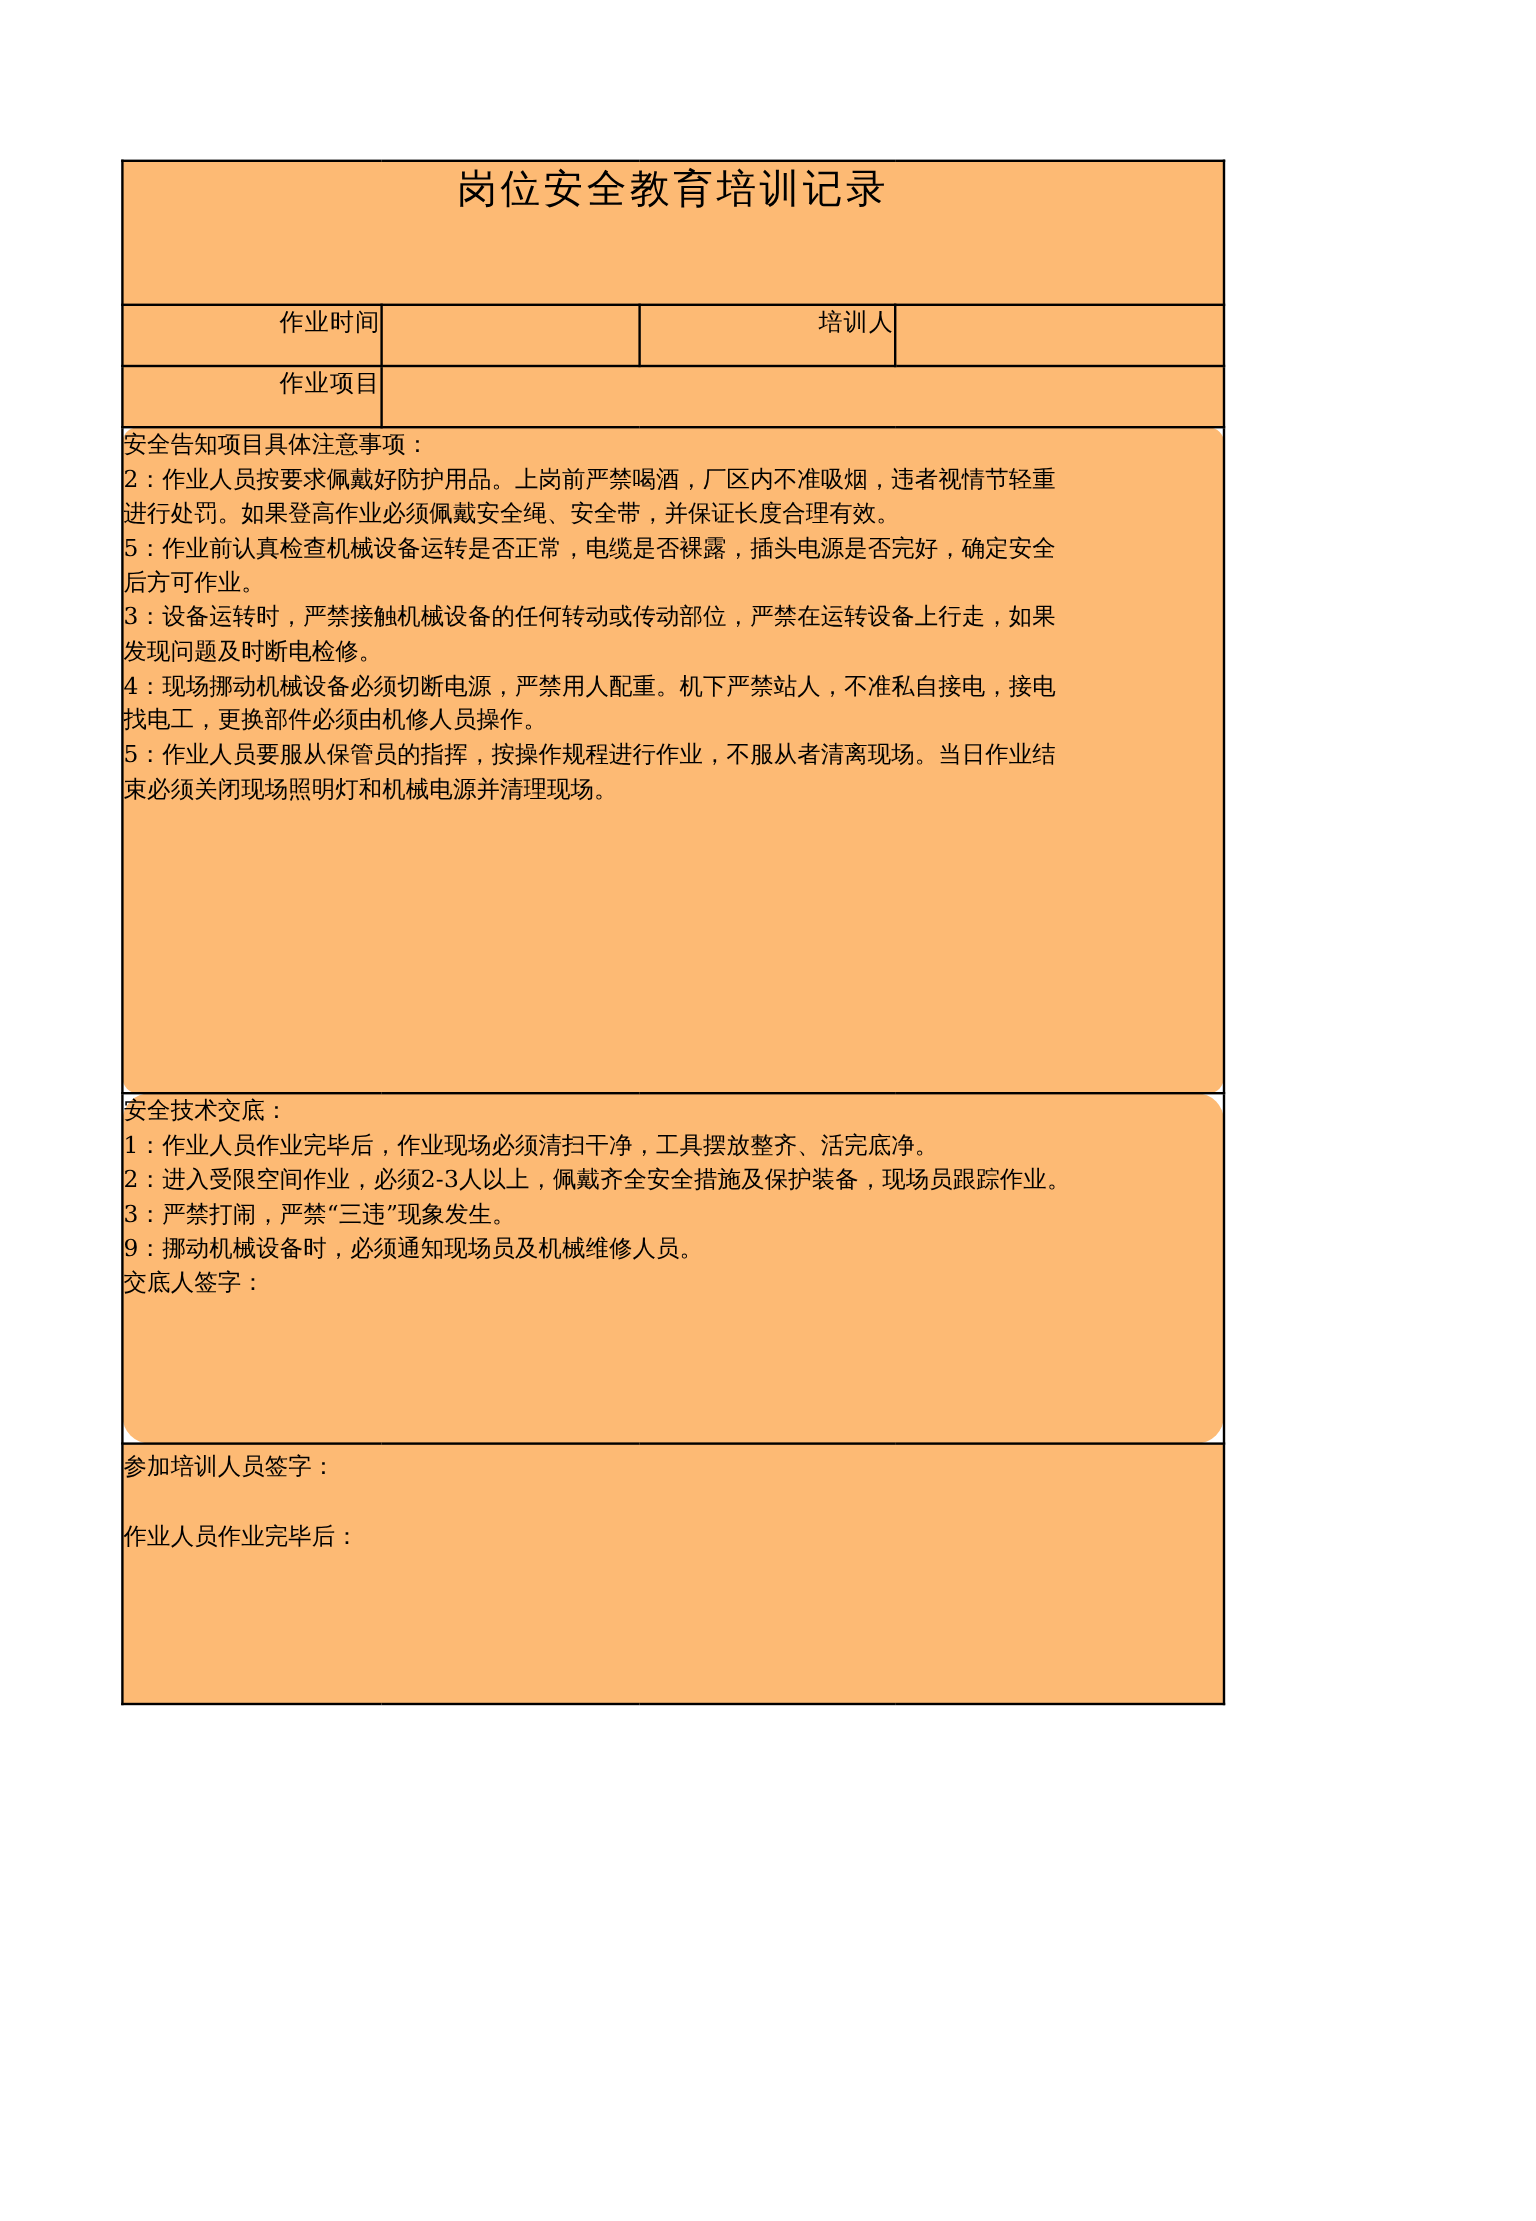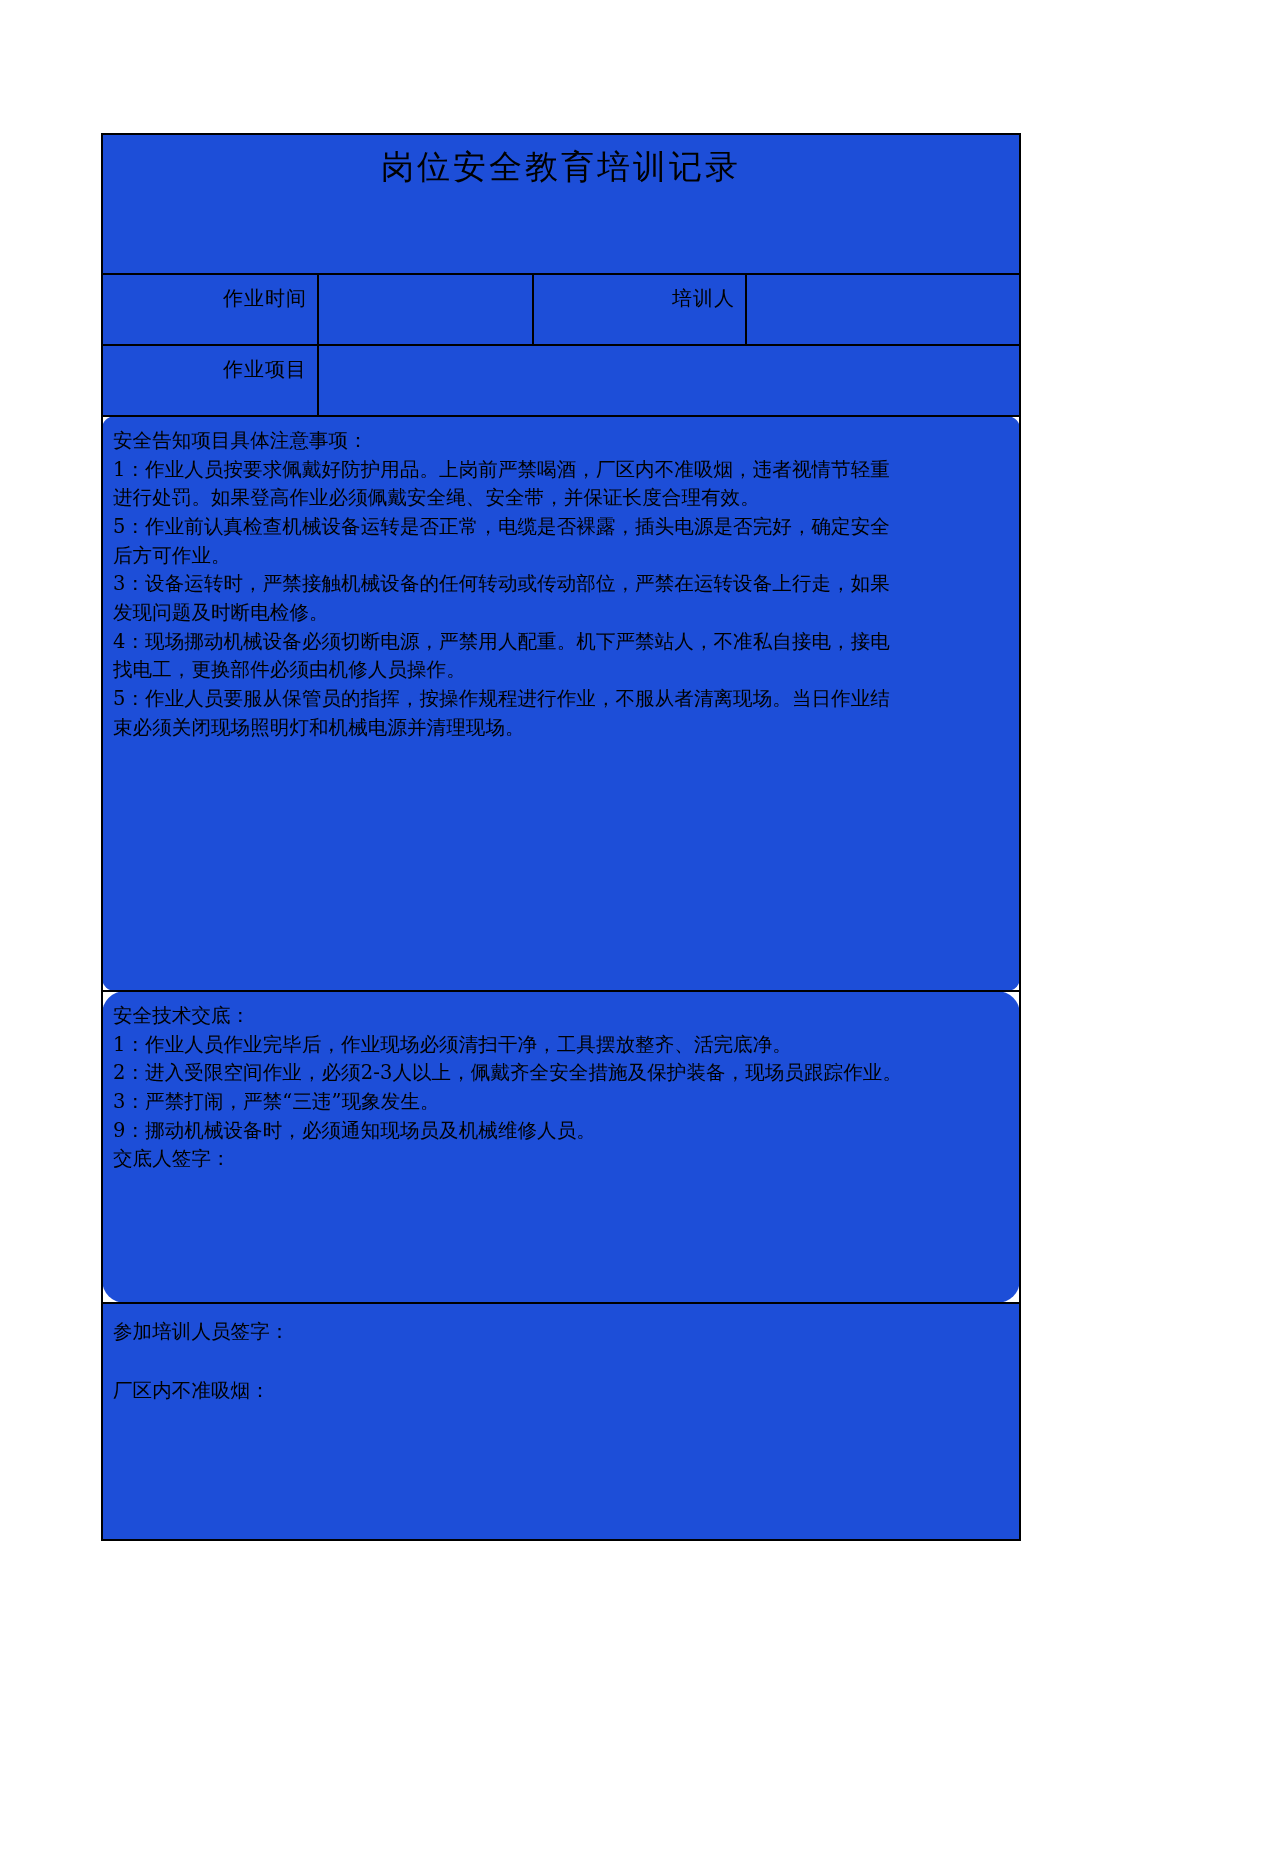--- a/index.html
+++ b/index.html
@@ -31,23 +31,23 @@
     position: absolute;
     left: 101px;
     top: 133px;
     width: 918px;
     border-collapse: collapse;
     table-layout: fixed;
     background: #ffffff;
   }
   .form-table td {
     border: 2px solid #000000;
-    padding: 10px;
+    padding: 0;
     vertical-align: top;
-    background: #1d4ed8;
+    background: #fdba74;
   }
 
   
   .title-cell {
     height: 118px;
     text-align: center;
     vertical-align: middle;
     font-size: 33px;
     letter-spacing: 3px;
     font-weight: 400;
@@ -116,21 +116,21 @@
       </tr>
 
       <tr>
         <td class="label-cell">作业项目</td>
         <td class="blank-cell" colspan="3"></td>
       </tr>
 
       <tr>
         <td class="body-cell sec-notice" colspan="4">
           <span class="ln">安全告知项目具体注意事项：</span>
-          <span class="ln">1：作业人员按要求佩戴好防护用品。上岗前严禁喝酒，厂区内不准吸烟，违者视情节轻重</span>
+          <span class="ln">2：作业人员按要求佩戴好防护用品。上岗前严禁喝酒，厂区内不准吸烟，违者视情节轻重</span>
           <span class="ln">进行处罚。如果登高作业必须佩戴安全绳、安全带，并保证长度合理有效。</span>
           <span class="ln">5：作业前认真检查机械设备运转是否正常，电缆是否裸露，插头电源是否完好，确定安全</span>
           <span class="ln">后方可作业。</span>
           <span class="ln">3：设备运转时，严禁接触机械设备的任何转动或传动部位，严禁在运转设备上行走，如果</span>
           <span class="ln">发现问题及时断电检修。</span>
           <span class="ln">4：现场挪动机械设备必须切断电源，严禁用人配重。机下严禁站人，不准私自接电，接电</span>
           <span class="ln">找电工，更换部件必须由机修人员操作。</span>
           <span class="ln">5：作业人员要服从保管员的指挥，按操作规程进行作业，不服从者清离现场。当日作业结</span>
           <span class="ln">束必须关闭现场照明灯和机械电源并清理现场。</span>
         </td>
@@ -143,20 +143,20 @@
           <span class="ln">2：进入受限空间作业，必须2-3人以上，佩戴齐全安全措施及保护装备，现场员跟踪作业。</span>
           <span class="ln">3：严禁打闹，严禁“三违”现象发生。</span>
           <span class="ln">9：挪动机械设备时，必须通知现场员及机械维修人员。</span>
           <span class="ln">交底人签字：</span>
         </td>
       </tr>
 
       <tr>
         <td class="body-cell sec-sign" colspan="4">
           <span class="sign-line">参加培训人员签字：</span>
-          <span class="sign-line">厂区内不准吸烟：</span>
+          <span class="sign-line">作业人员作业完毕后：</span>
         </td>
       </tr>
 
     </tbody>
   </table>
 
 </div>
 
 </body></html>

